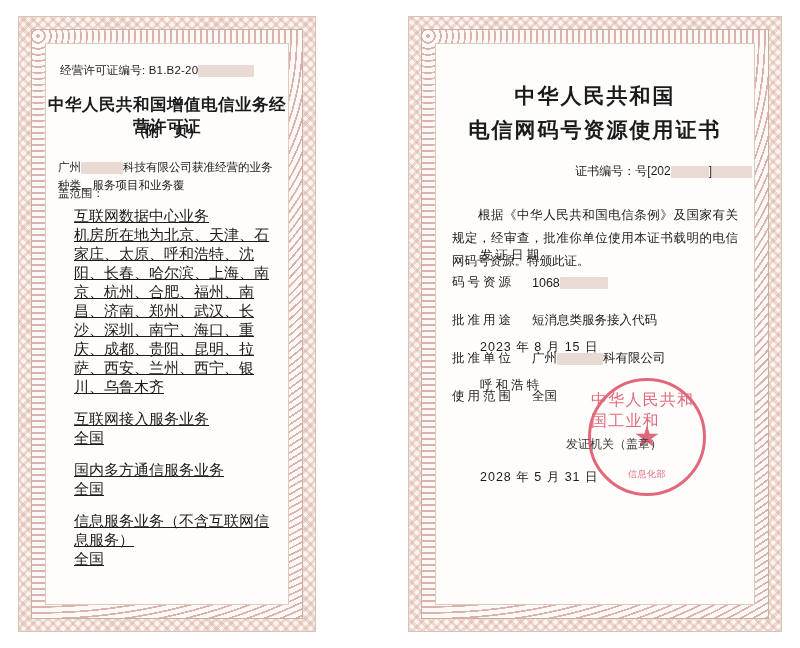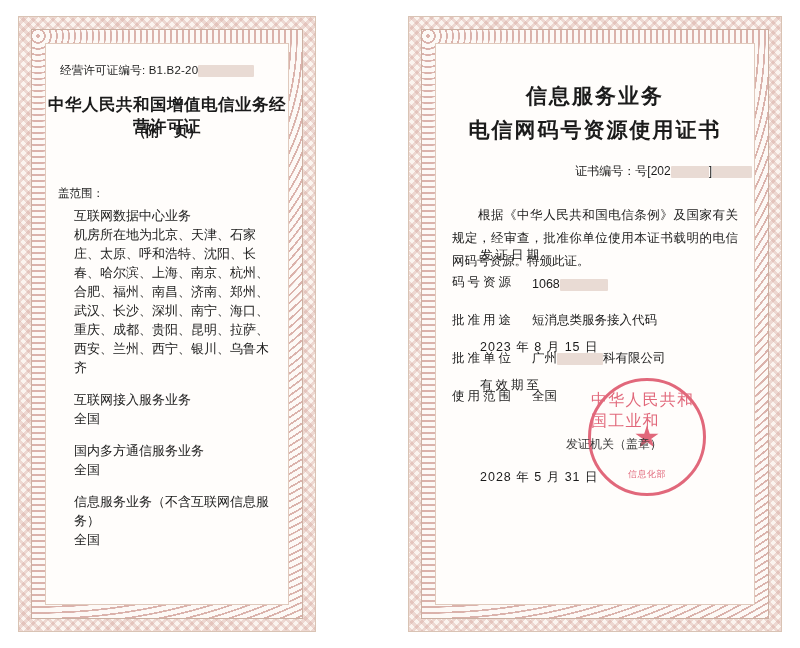--- a/index.html
+++ b/index.html
@@ -113,22 +113,23 @@
     position: absolute;
     top: 140px;
     left: 10px;
     font-size: 11.5px;
   }
   .l-body {
     position: absolute;
     top: 160px;
     left: 26px;
     right: 10px;
-    font-size: 13px;
+    font-size: 15px;
     line-height: 19px;
+    text-decoration: underline;
   }
   .l-body .item-title { margin-top: 0; }
   .l-body .blk { margin-bottom: 13px; }
   .l-body .blk p { margin: 0; }
 
   
   .r-title1, .r-title2 {
     position: absolute;
     left: 0; right: 0;
     text-align: center;
@@ -159,21 +160,21 @@
   }
   .r-fields {
     position: absolute;
     top: 228px;
     left: 14px;
     right: 14px;
     font-size: 12.5px;
   }
   .r-row {
     display: flex;
-    align-items: flex-end;
+    align-items: center;
     margin-bottom: 21px;
   }
   .r-label {
     width: 80px;
     flex: 0 0 80px;
     letter-spacing: 3px;
   }
   .r-value { flex: 1; }
   .r-dates {
     position: absolute;
@@ -255,20 +256,23 @@
     <div class="content">
 
       <div class="l-permit-no">
         <span>经营许可证编号:</span>
         <span>B1.B2-20</span><span class="redact" style="width:56px;height:12px;"></span>
       </div>
 
       <div class="l-title">中华人民共和国增值电信业务经营许可证</div>
       <div class="l-subtitle">（附　页）</div>
 
+      <div class="l-intro">
+        <span>广州</span><span class="redact" style="width:42px;height:12px;"></span><span>科技有限公司获准经营的业务种类、服务项目和业务覆</span>
+      </div>
 
       <div class="l-scope-label">盖范围：</div>
 
       <div class="l-body">
         <div class="blk">
           <p class="item-title">互联网数据中心业务</p>
           <p>机房所在地为北京、天津、石家庄、太原、呼和浩特、沈阳、长春、哈尔滨、上海、南京、杭州、合肥、福州、南昌、济南、郑州、武汉、长沙、深圳、南宁、海口、重庆、成都、贵阳、昆明、拉萨、西安、兰州、西宁、银川、乌鲁木齐</p>
         </div>
         <div class="blk">
           <p class="item-title">互联网接入服务业务</p>
@@ -286,21 +290,21 @@
 
     </div>
   </div>
 
   <div class="cert" id="cert-right">
     <div class="border-outer"></div>
     <div class="border-mid"></div>
     <div class="border-inner"></div>
     <div class="content">
 
-      <div class="r-title1">信息服务业务</div>
+      <div class="r-title1">中华人民共和国</div>
       <div class="r-title2">电信网码号资源使用证书</div>
 
       <div class="r-certno">
         <span>证书编号：号[202</span><span class="redact" style="width:38px;height:12px;"></span><span>]</span><span class="redact" style="width:40px;height:12px;"></span>
       </div>
 
       <div class="r-intro">根据《中华人民共和国电信条例》及国家有关规定，经审查，批准你单位使用本证书载明的电信网码号资源。特颁此证。</div>
 
       <div class="r-fields">
         <div class="r-row">
@@ -331,21 +335,21 @@
         <div class="seal-bottom-text">信息化部</div>
       </div>
       <div class="seal-issuer">发证机关（盖章）</div>
 
       <div class="r-dates">
         <div class="r-daterow">
           <div class="r-datelabel">发证日期</div>
           <div class="r-datevalue">2023 年 8 月 15 日</div>
         </div>
         <div class="r-daterow">
-          <div class="r-datelabel">有效期至</div>
+          <div class="r-datelabel">呼和浩特</div>
           <div class="r-datevalue">2028 年 5 月 31 日</div>
         </div>
       </div>
 
     </div>
   </div>
 
 </div>
 
 </body></html>

